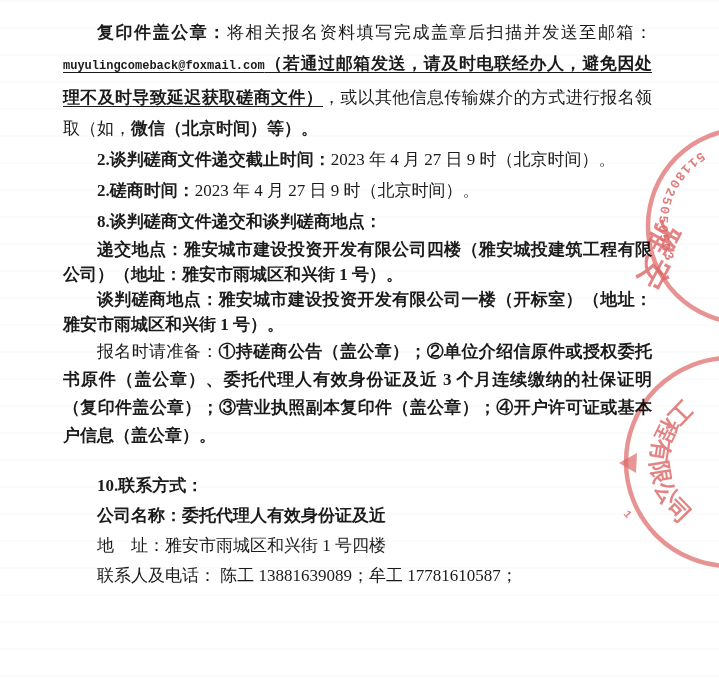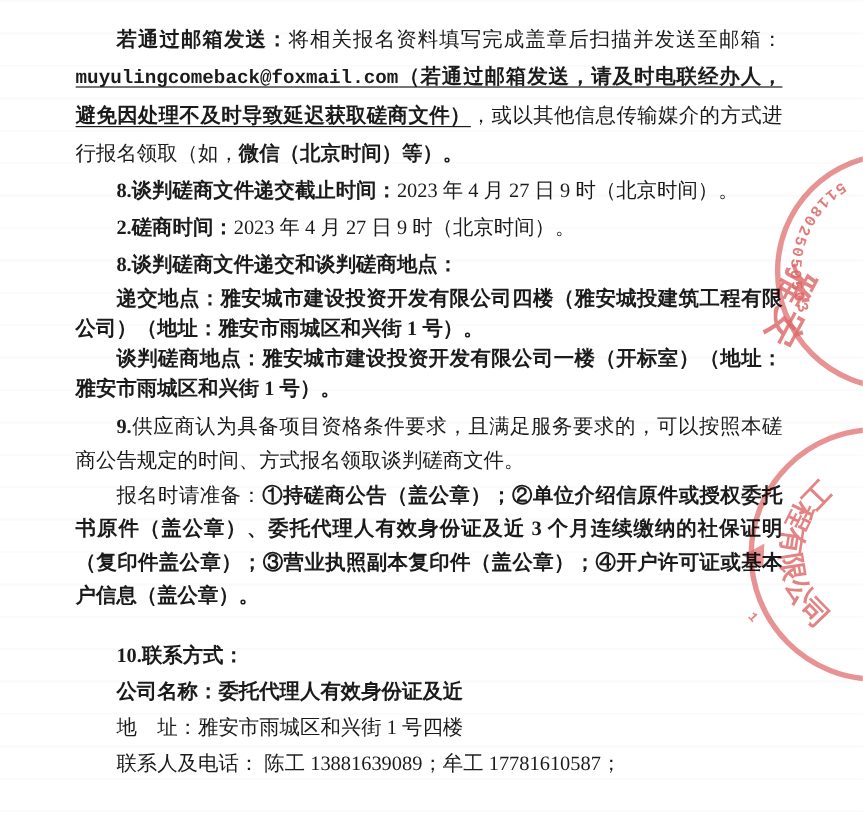--- a/index.html
+++ b/index.html
@@ -26,21 +26,21 @@
   }
   p.para {
     margin: 0;
     font-size: 17px;
     line-height: 31px;
     text-align: justify;
     text-justify: inter-character;
   }
   .b { font-weight: bold; }
   .u { text-decoration: underline; text-underline-offset: 3px; }
-  .mono { font-family: "Liberation Mono", monospace; font-size: 16px; }
+  .mono { font-family: "Liberation Mono", monospace; font-size: 12px; }
   .indent2 { text-indent: 2em; }
   #p1  { line-height: 31px; }
   #p6, #p7, #p8 { line-height: 31px; }
   #p8a, #p8b { line-height: 25px; }
   #p9  { margin-top: 6px; line-height: 28px; }
   #p9a { margin-top: 1px; line-height: 28px; }
   #p10 { margin-top: 21px; line-height: 30px; }
   #p11, #p12, #p13 { line-height: 30px; }
 
   
@@ -66,33 +66,32 @@
     font-size: 11px; font-weight: bold;
     fill: #dd6565; opacity: 0.8;
   }
   .sealstar { fill: #df6a6a; opacity: 0.7; }
 </style>
 </head>
 <body>
 
 <div class="page">
 
-  <p id="p1" class="para indent2"><span class="b">若通过邮箱发送：</span><span>将相关报名资料填写完成盖章后扫描并发送至邮箱：</span><span class="mono b u">muyulingcomeback@foxmail.com</span><span class="b u">（若通过邮箱发送，请及时电联经办人，避免因处理不及时导致延迟获取磋商文件）</span><span>，或以其他信息传输媒介的方式进行报名领取（如，</span><span class="b">微信（北京时间）等）。</span></p>
+  <p id="p1" class="para indent2"><span class="b">复印件盖公章：</span><span>将相关报名资料填写完成盖章后扫描并发送至邮箱：</span><span class="mono b u">muyulingcomeback@foxmail.com</span><span class="b u">（若通过邮箱发送，请及时电联经办人，避免因处理不及时导致延迟获取磋商文件）</span><span>，或以其他信息传输媒介的方式进行报名领取（如，</span><span class="b">微信（北京时间）等）。</span></p>
 
-  <p id="p6" class="para indent2"><span class="b">8.谈判磋商文件递交截止时间：</span><span>2023 年 4 月 27 日 9 时（北京时间）。</span></p>
+  <p id="p6" class="para indent2"><span class="b">2.谈判磋商文件递交截止时间：</span><span>2023 年 4 月 27 日 9 时（北京时间）。</span></p>
 
   <p id="p7" class="para indent2"><span class="b">2.磋商时间：</span><span>2023 年  4 月 27 日 9 时（北京时间）。</span></p>
 
   <p id="p8" class="para indent2"><span class="b">8.谈判磋商文件递交和谈判磋商地点：</span></p>
 
   <p id="p8a" class="para indent2"><span class="b">递交地点：雅安城市建设投资开发有限公司四楼（雅安城投建筑工程有限公司）（地址：雅安市雨城区和兴街 1 号）。</span></p>
 
   <p id="p8b" class="para indent2"><span class="b">谈判磋商地点：雅安城市建设投资开发有限公司一楼（开标室）（地址：雅安市雨城区和兴街 1 号）。</span></p>
 
-  <p id="p9" class="para indent2"><span class="b">9.</span><span>供应商认为具备项目资格条件要求，且满足服务要求的，可以按照本磋商公告规定的时间、方式报名领取谈判磋商文件。</span></p>
 
   <p id="p9a" class="para indent2"><span>报名时请准备：</span><span class="b">①持磋商公告（盖公章）；②单位介绍信原件或授权委托书原件（盖公章）、委托代理人有效身份证及近 3 个月连续缴纳的社保证明（复印件盖公章）；③营业执照副本复印件（盖公章）；④开户许可证或基本户信息（盖公章）。</span></p>
 
   <p id="p10" class="para indent2"><span class="b">10.联系方式：</span></p>
 
   <p id="p11" class="para indent2"><span class="b">公司名称：委托代理人有效身份证及近</span></p>
 
   <p id="p12" class="para indent2"><span>地　址：雅安市雨城区和兴街 1 号四楼</span></p>
 
   <p id="p13" class="para indent2"><span>联系人及电话：  陈工 13881639089；牟工  17781610587；</span></p>

